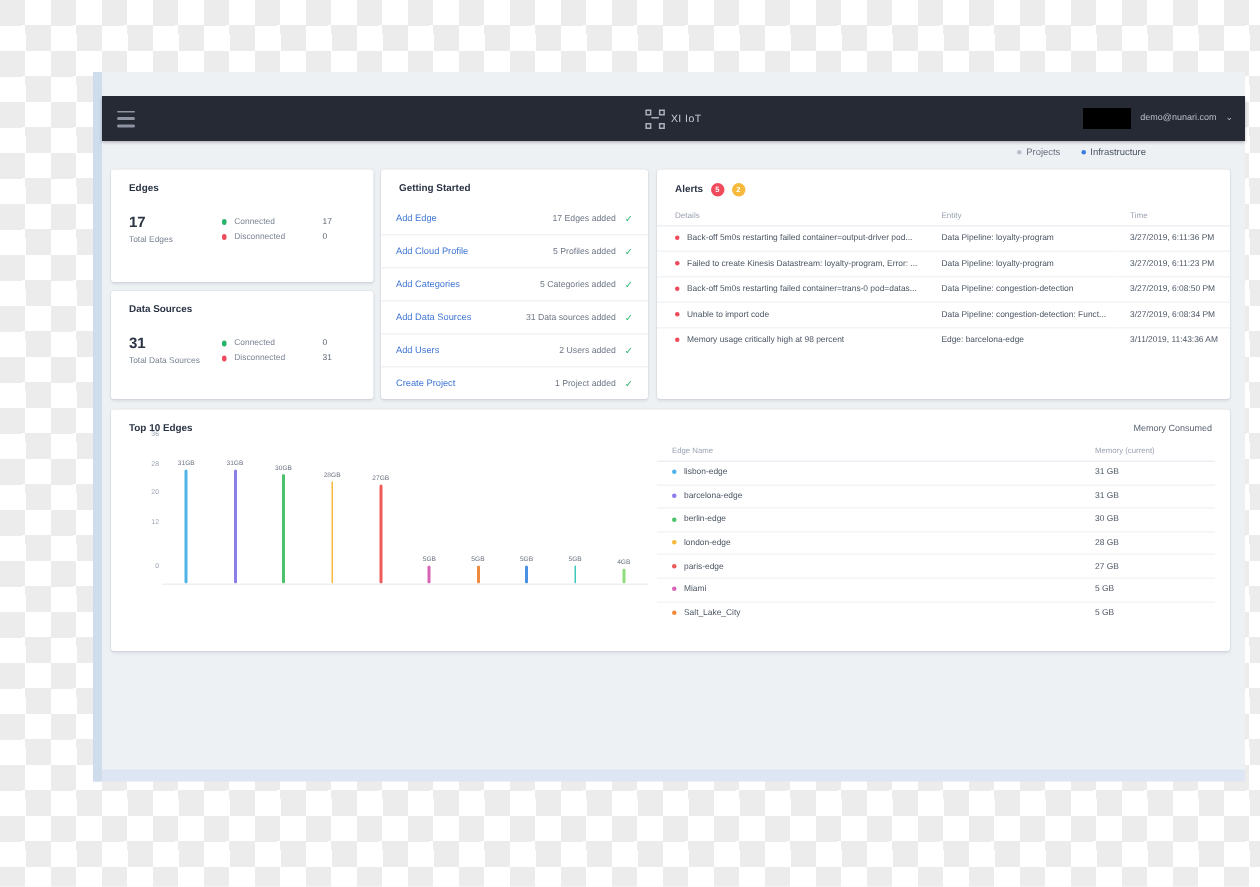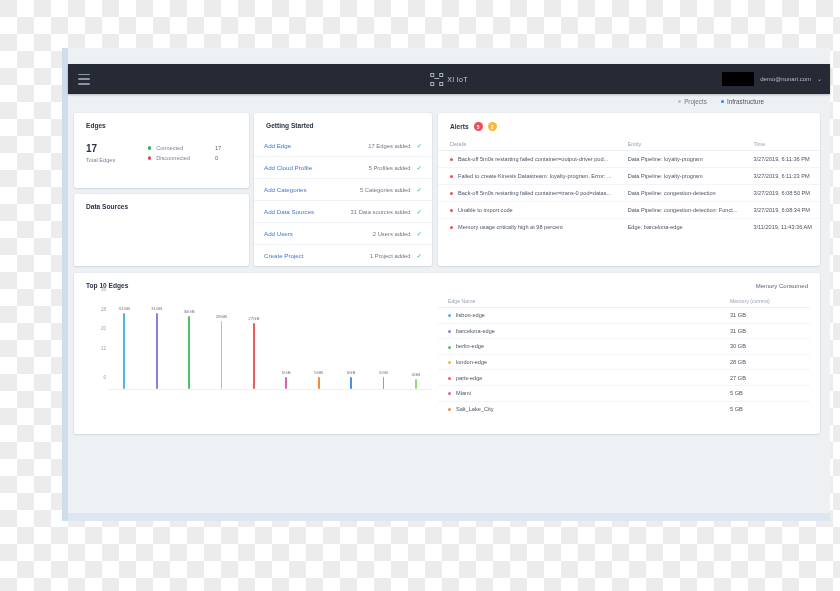--- a/index.html
+++ b/index.html
@@ -211,20 +211,38 @@
           <span class="bullet" style="background:#ef4b5c"></span>
           <span class="nm">Disconnected</span>
           <span class="vl">0</span>
         </div>
       </div>
     </div>
   </div>
 
   <div class="card" id="datasources-card">
     <div class="card-title">Data Sources</div>
+    <div class="stat-wrap">
+      <div class="stat-left">
+        <div class="stat-num">31</div>
+        <div class="stat-label">Total Data Sources</div>
+      </div>
+      <div class="stat-rows">
+        <div class="stat-row">
+          <span class="bullet" style="background:#27b46a"></span>
+          <span class="nm">Connected</span>
+          <span class="vl">0</span>
+        </div>
+        <div class="stat-row">
+          <span class="bullet" style="background:#ef4b5c"></span>
+          <span class="nm">Disconnected</span>
+          <span class="vl">31</span>
+        </div>
+      </div>
+    </div>
   </div>
 
   <div class="card" id="getting-started-card">
     <div class="card-title">Getting Started</div>
     <div class="gs-list" id="gs-list">
         <div class="gs-item">
           <span class="gs-link">Add Edge</span>
           <span class="gs-status">17 Edges added</span>
           <span class="gs-check">✓</span>
         </div>

